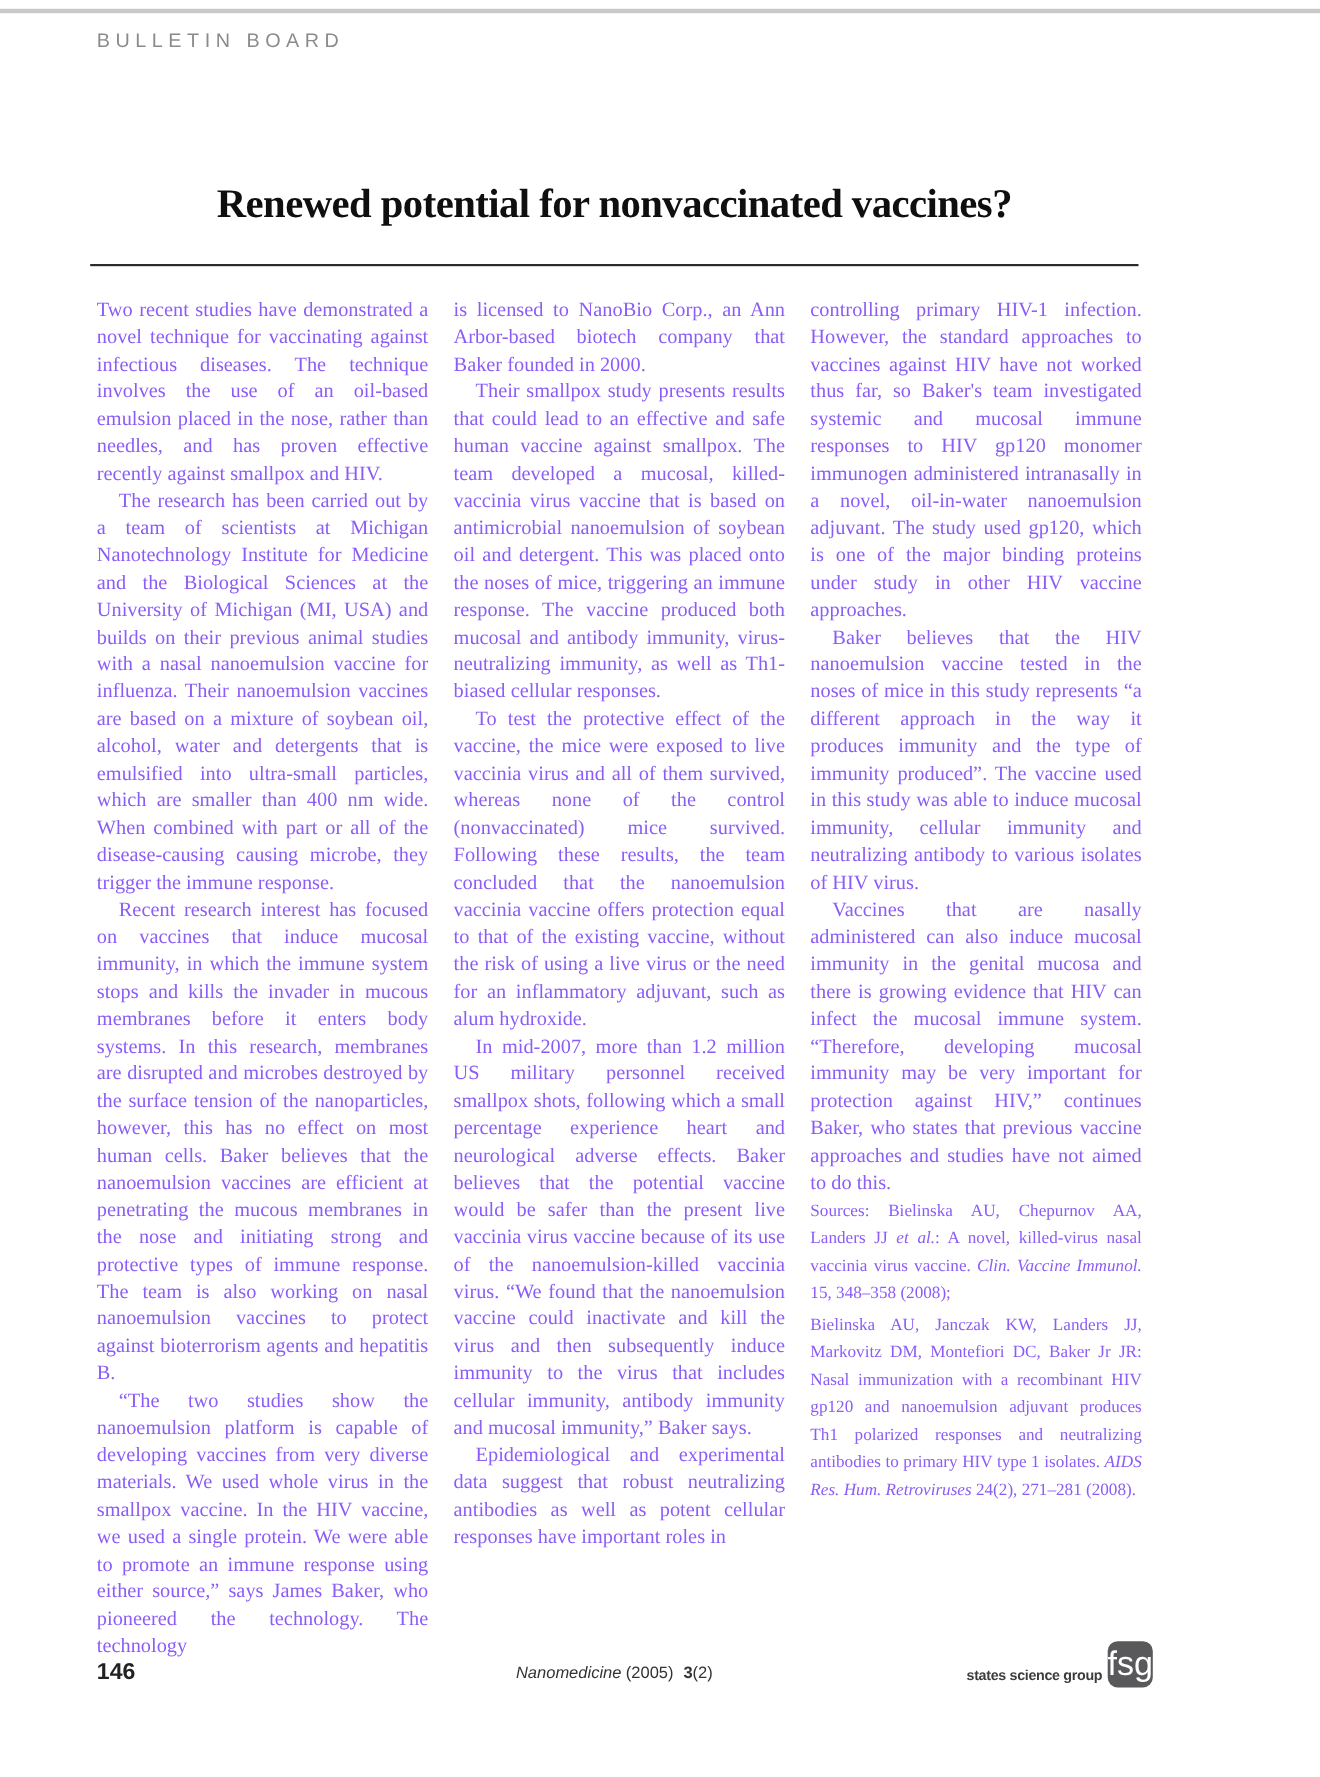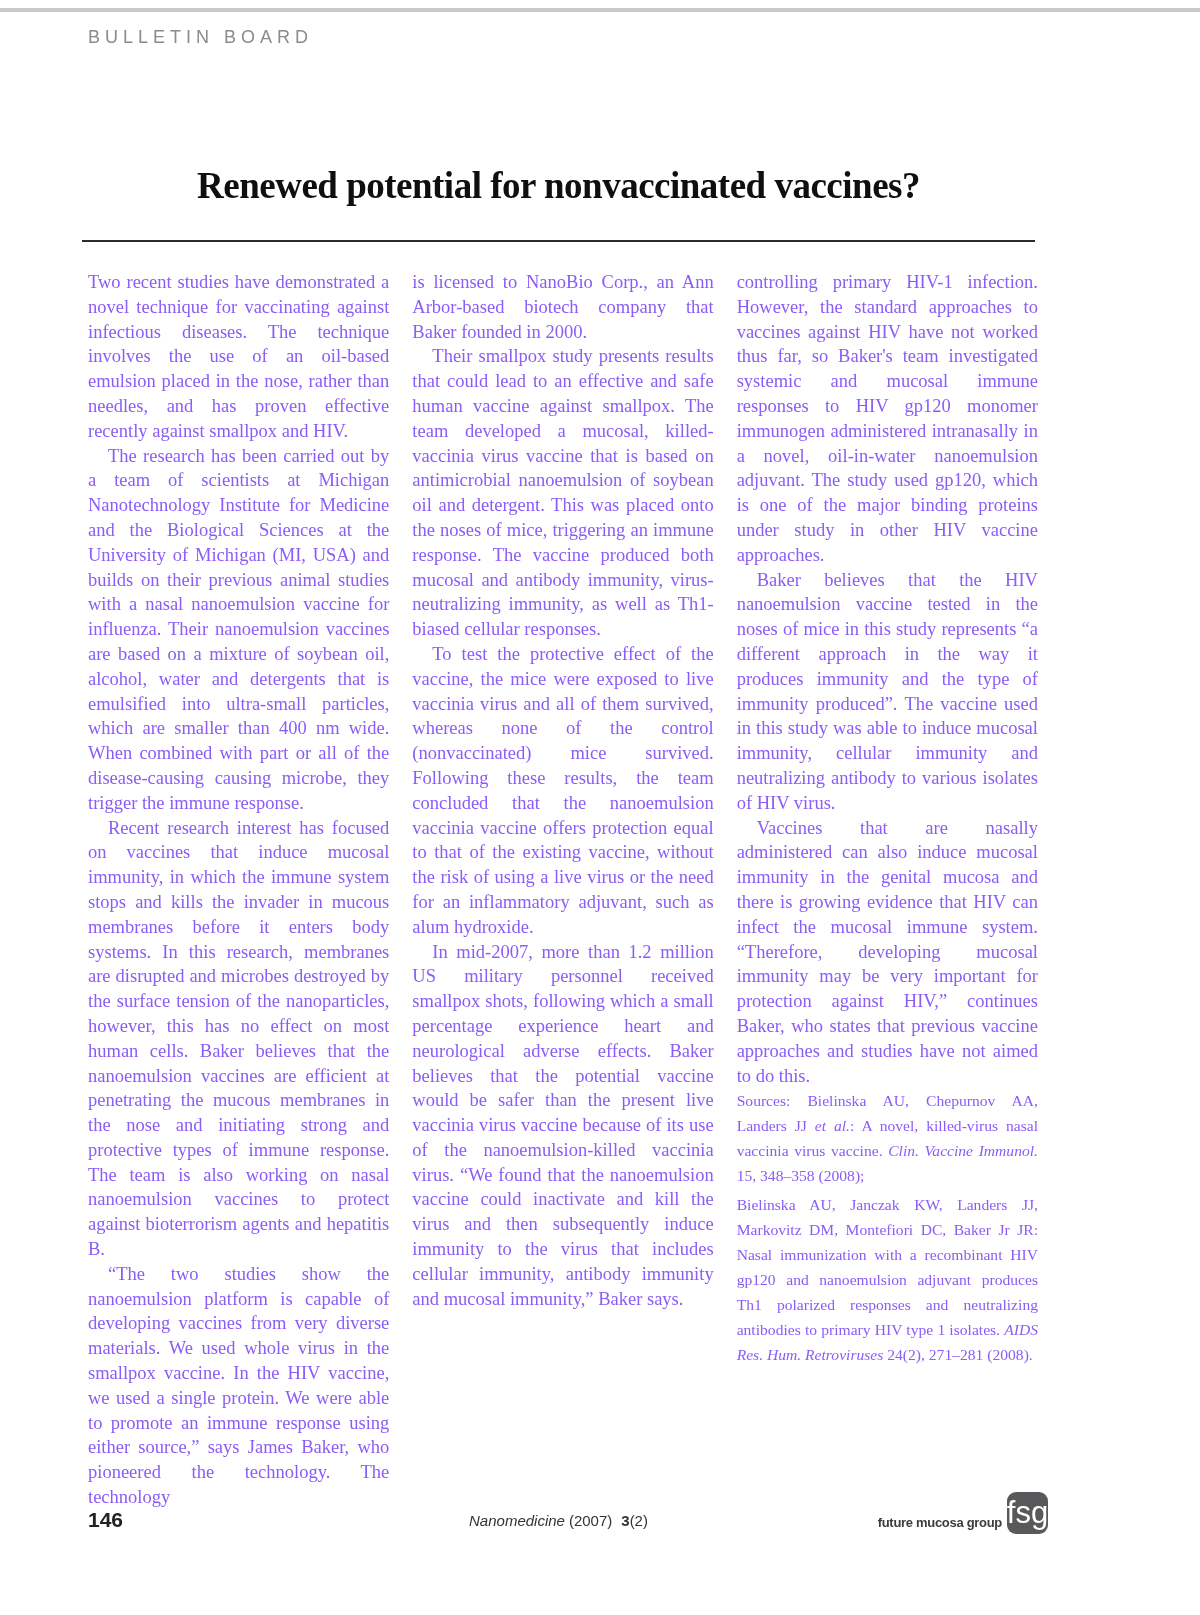--- a/index.html
+++ b/index.html
@@ -64,32 +64,33 @@
       <p class="para">Two recent studies have demonstrated a novel technique for vaccinating against infectious diseases. The technique involves the use of an oil-based emulsion placed in the nose, rather than needles, and has proven effective recently against smallpox and HIV.</p>
       <p class="para indent">The research has been carried out by a team of scientists at Michigan Nanotechnology Institute for Medicine and the Biological Sciences at the University of Michigan (MI, USA) and builds on their previous animal studies with a nasal nanoemulsion vaccine for influenza. Their nanoemulsion vaccines are based on a mixture of soybean oil, alcohol, water and detergents that is emulsified into ultra-small particles, which are smaller than 400 nm wide. When combined with part or all of the disease-causing causing microbe, they trigger the immune response.</p>
       <p class="para indent">Recent research interest has focused on vaccines that induce mucosal immunity, in which the immune system stops and kills the invader in mucous membranes before it enters body systems. In this research, membranes are disrupted and microbes destroyed by the surface tension of the nanoparticles, however, this has no effect on most human cells. Baker believes that the nanoemulsion vaccines are efficient at penetrating the mucous membranes in the nose and initiating strong and protective types of immune response. The team is also working on nasal nanoemulsion vaccines to protect against bioterrorism agents and hepatitis B.</p>
       <p class="para indent">“The two studies show the nanoemulsion platform is capable of developing vaccines from very diverse materials. We used whole virus in the smallpox vaccine. In the HIV vaccine, we used a single protein. We were able to promote an immune response using either source,” says James Baker, who pioneered the technology. The technology</p>
     </div>
   <div class="col">
       <p class="para">is licensed to NanoBio Corp., an Ann Arbor-based biotech company that Baker founded in 2000.</p>
       <p class="para indent">Their smallpox study presents results that could lead to an effective and safe human vaccine against smallpox. The team developed a mucosal, killed-vaccinia virus vaccine that is based on antimicrobial nanoemulsion of soybean oil and detergent. This was placed onto the noses of mice, triggering an immune response. The vaccine produced both mucosal and antibody immunity, virus-neutralizing immunity, as well as Th1-biased cellular responses.</p>
       <p class="para indent">To test the protective effect of the vaccine, the mice were exposed to live vaccinia virus and all of them survived, whereas none of the control (nonvaccinated) mice survived. Following these results, the team concluded that the nanoemulsion vaccinia vaccine offers protection equal to that of the existing vaccine, without the risk of using a live virus or the need for an inflammatory adjuvant, such as alum hydroxide.</p>
       <p class="para indent">In mid-2007, more than 1.2 million US military personnel received smallpox shots, following which a small percentage experience heart and neurological adverse effects. Baker believes that the potential vaccine would be safer than the present live vaccinia virus vaccine because of its use of the nanoemulsion-killed vaccinia virus. “We found that the nanoemulsion vaccine could inactivate and kill the virus and then subsequently induce immunity to the virus that includes cellular immunity, antibody immunity and mucosal immunity,” Baker says.</p>
+      <p class="para indent">Epidemiological and experimental data suggest that robust neutralizing antibodies as well as potent cellular responses have important roles in</p>
     </div>
   <div class="col">
       <p class="para">controlling primary HIV-1 infection. However, the standard approaches to vaccines against HIV have not worked thus far, so Baker's team investigated systemic and mucosal immune responses to HIV gp120 monomer immunogen administered intranasally in a novel, oil-in-water nanoemulsion adjuvant. The study used gp120, which is one of the major binding proteins under study in other HIV vaccine approaches.</p>
       <p class="para indent">Baker believes that the HIV nanoemulsion vaccine tested in the noses of mice in this study represents “a different approach in the way it produces immunity and the type of immunity produced”. The vaccine used in this study was able to induce mucosal immunity, cellular immunity and neutralizing antibody to various isolates of HIV virus.</p>
       <p class="para indent">Vaccines that are nasally administered can also induce mucosal immunity in the genital mucosa and there is growing evidence that HIV can infect the mucosal immune system. “Therefore, developing mucosal immunity may be very important for protection against HIV,” continues Baker, who states that previous vaccine approaches and studies have not aimed to do this.</p>
       <p class="source"><span>Sources: Bielinska AU, Chepurnov AA, Landers JJ </span><i>et al.</i><span>: A novel, killed-virus nasal vaccinia virus vaccine. </span><i>Clin. Vaccine Immunol.</i><span> 15, 348–358 (2008);</span></p>
       <p class="source"><span>Bielinska AU, Janczak KW, Landers JJ, Markovitz DM, Montefiori DC, Baker Jr JR: Nasal immunization with a recombinant HIV gp120 and nanoemulsion adjuvant produces Th1 polarized responses and neutralizing antibodies to primary HIV type 1 isolates. </span><i>AIDS Res. Hum. Retroviruses</i><span> 24(2), 271–281 (2008).</span></p>
     </div>
 </main>
 
 <footer>
   <div class="page-num">146</div>
   <div class="journal">
-    <span class="jname">Nanomedicine</span><span class="jyear">(2007)</span><span class="jvol">3</span><span>(2)</span>
+    <span class="jname">Nanomedicine</span><span class="jyear">(2005)</span><span class="jvol">3</span><span>(2)</span>
   </div>
   <div class="publisher">
-    <span class="fsg-label">future mucosa group</span>
+    <span class="fsg-label">states science group</span>
     <span class="fsg-logo">fsg</span>
   </div>
 </footer>
 
 </body></html>

